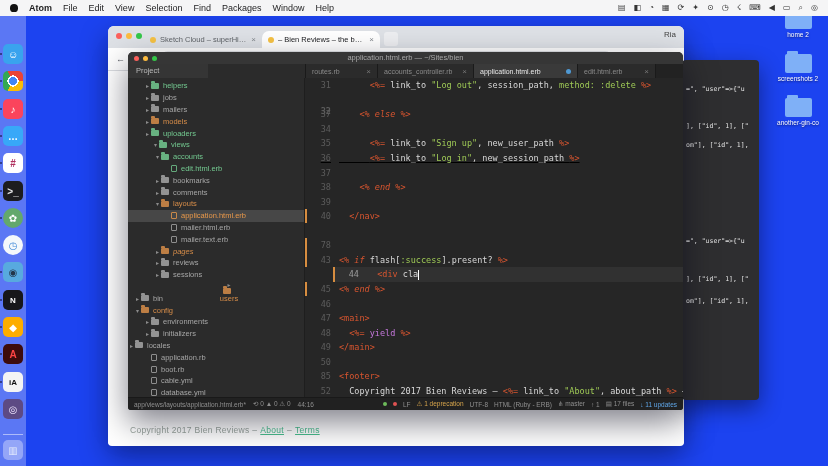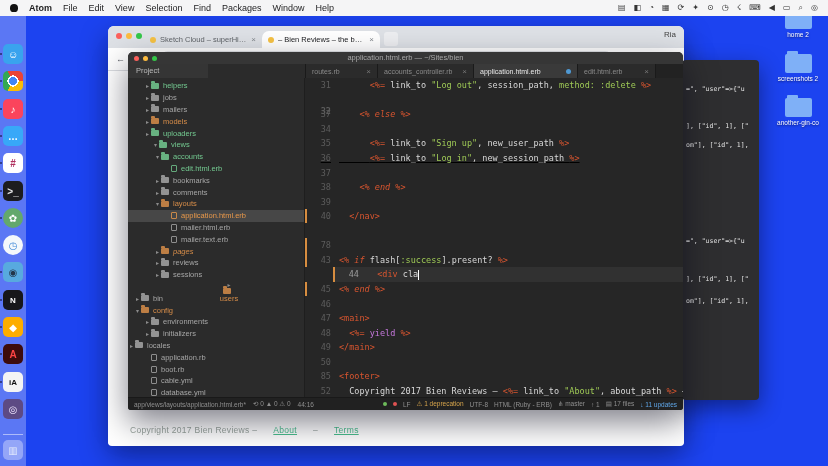--- a/index.html
+++ b/index.html
@@ -47,21 +47,21 @@
              padding:0 8px;gap:6px;font-size:10px;color:#5f6368;}
   .nav-ic{font-size:9px;}
   .omnibox{flex:1;height:14px;border:1px solid #e1e3e6;background:#fdfdfe;border-radius:8px;
            display:flex;align-items:center;padding:0 6px;gap:4px;font-size:7.5px;color:#202124;}
   .omni-info{color:#80868b;font-size:8px;}
   .omni-path{color:#80868b;}
   .omni-right{margin-left:auto;display:flex;gap:5px;color:#80868b;font-size:8px;}
   .ext-ics{display:flex;gap:4px;color:#9aa0a6;font-size:8px;}
   .b-page{position:relative;height:374px;background:#fff;border-radius:0 0 4px 4px;}
   .b-footer{position:absolute;left:22px;top:354px;font-size:8.5px;letter-spacing:.3px;color:#9aa59e;}
-  .b-footer a{color:#49bf8e;text-decoration:underline;margin:0 16px;}
+  .b-footer a{color:#49bf8e;text-decoration:underline;margin:0 3px;}
   
   #terminal{position:absolute;left:682px;top:60px;width:77px;height:340px;background:#2e2e30;border-radius:4px;
             box-shadow:0 8px 22px rgba(0,0,20,.45);z-index:15;overflow:hidden;}
   .term-line{position:absolute;left:4px;font-family:"DejaVu Sans Mono",monospace;font-size:6.5px;
              color:#e6e6e6;white-space:pre;}
   
   #atom{position:absolute;left:128px;top:52px;width:555px;height:358px;background:#282828;
         border-radius:5px 5px 3px 3px;box-shadow:0 12px 32px rgba(0,0,20,.5);z-index:20;
         display:flex;flex-direction:column;overflow:hidden;}
   .a-titlebar{height:12px;background:#363636;position:relative;flex:none;}

